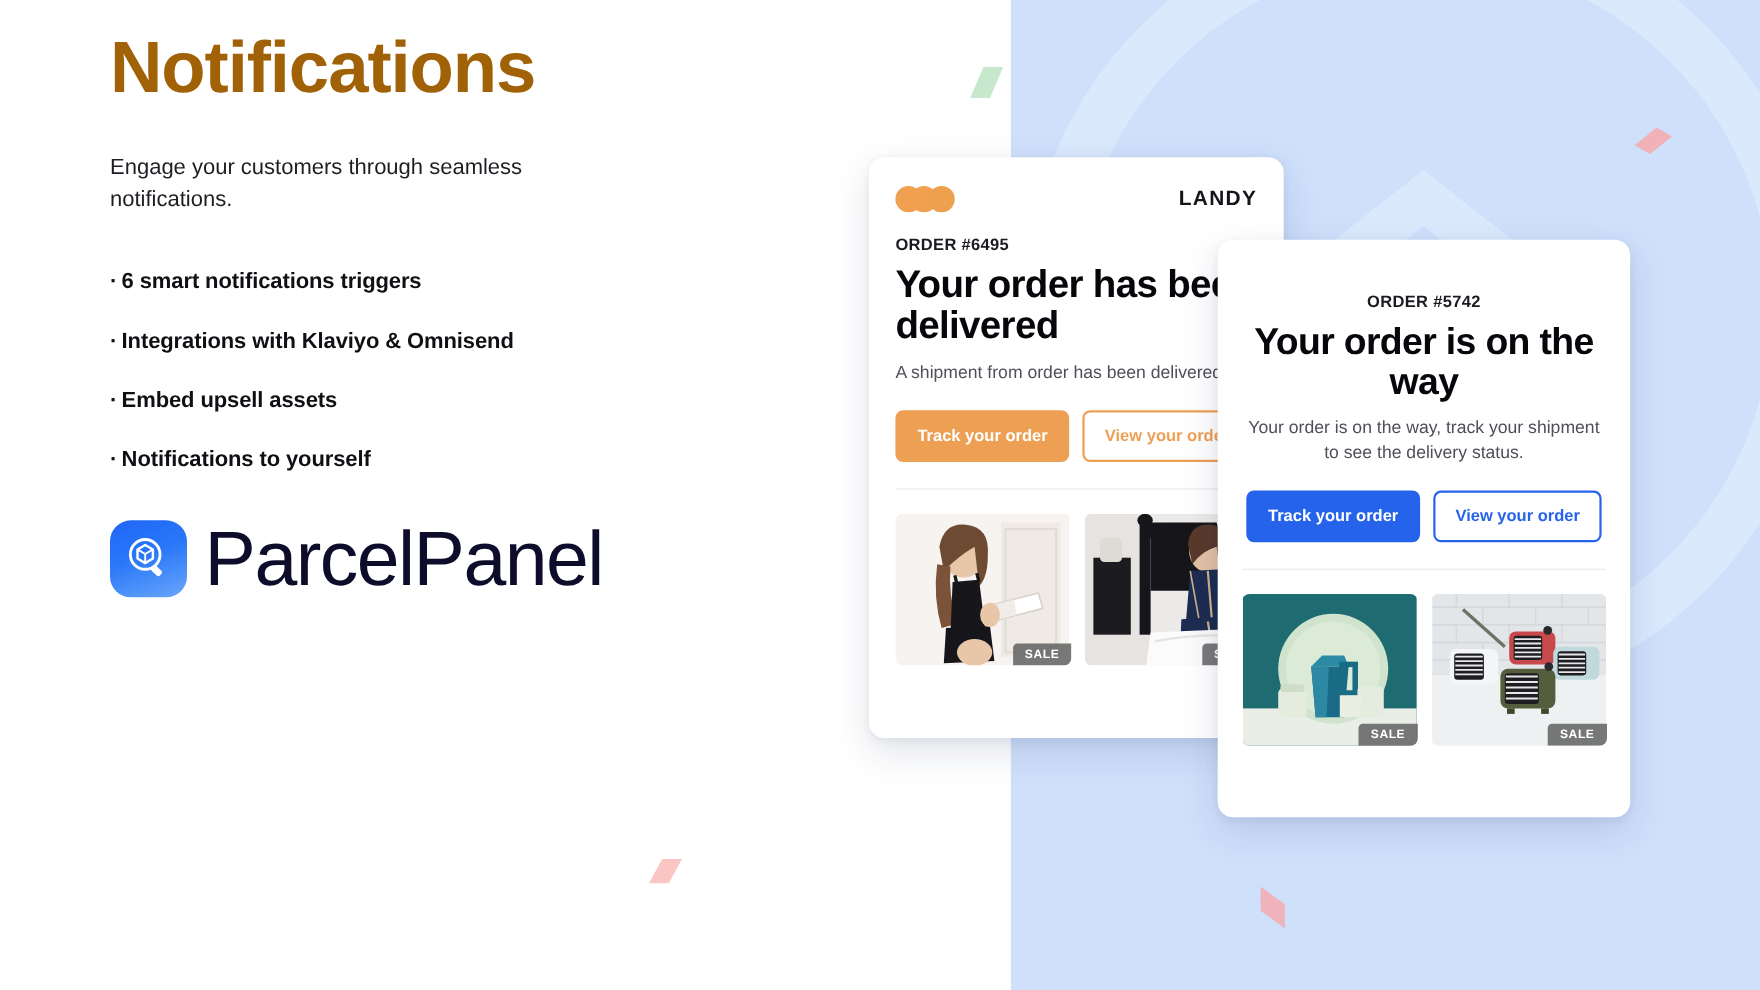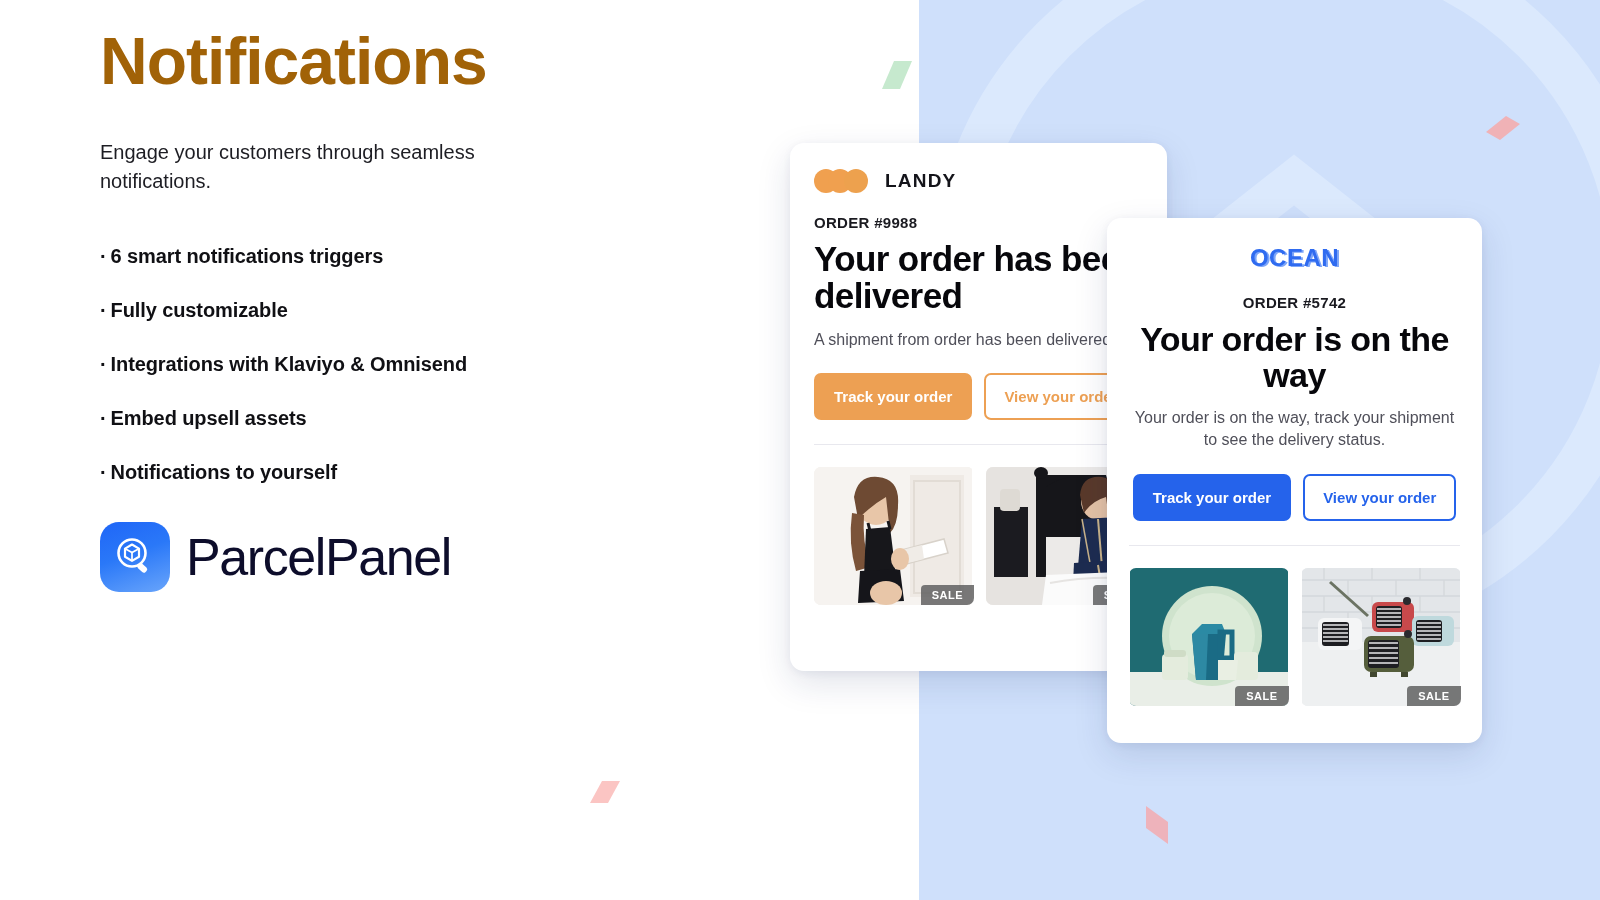--- a/index.html
+++ b/index.html
@@ -48,36 +48,36 @@
   #brand{
     display:flex; align-items:center; gap:16px; margin-top:38px;
   }
   #brand-mark{
     width:70px; height:70px; border-radius:19px;
     background:linear-gradient(160deg,#1f66f7 0%,#2a78f8 45%,#69a5fb 100%);
     display:flex; align-items:center; justify-content:center;
     flex:0 0 auto;
   }
   #brand-name{
-    font-size:52px; font-weight:500; color:#0d0d2b; letter-spacing:-1.4px;
+    font-size:70px; font-weight:500; color:#0d0d2b; letter-spacing:-1.4px;
   }
 
   
   .card{
     position:absolute; background:#fff; border-radius:14px;
     box-shadow:0 12px 34px rgba(20,40,90,.13), 0 2px 8px rgba(20,40,90,.06);
     overflow:hidden;
   }
   #card-landy{ left:790px; top:143px; width:377px; height:528px; }
   #card-ocean{ left:1107px; top:218px; width:375px; height:525px; z-index:5; }
 
   .card-inner{ padding:26px 24px 0 24px; }
 
   
-  #landy-logo{ display:flex; align-items:center; gap:7px; }
+  #landy-logo{ display:flex; align-items:center; gap:7px;justify-content:space-between; }
   #landy-circles{ position:relative; width:64px; height:24px; }
   #landy-circles i{
     position:absolute; top:0; width:24px; height:24px; border-radius:50%;
     background:#f0a04f; display:block;
   }
   #landy-circles i:nth-child(1){ left:0; }
   #landy-circles i:nth-child(2){ left:14px; }
   #landy-circles i:nth-child(3){ left:30px; background:#eda14e; }
   #landy-wordmark{ font-size:19px; font-weight:700; letter-spacing:1.2px; color:#14141a; }
 
@@ -152,23 +152,20 @@
 
   <h1 id="headline-2">Notifications</h1>
 
   <p id="subhead">Engage your customers through seamless notifications.</p>
 
   <ul id="feature-list">
     <li>
       <span class="bullet">·</span><span>6 smart notifications triggers</span>
     </li>
     <li>
-      <span class="bullet">·</span><span>Fully customizable</span>
-    </li>
-    <li>
       <span class="bullet">·</span><span>Integrations with Klaviyo &amp; Omnisend</span>
     </li>
     <li>
       <span class="bullet">·</span><span>Embed upsell assets</span>
     </li>
     <li>
       <span class="bullet">·</span><span>Notifications to yourself</span>
     </li>
   </ul>
 
@@ -191,21 +188,21 @@
 
     <div id="landy-logo">
       <span id="landy-circles">
         <i></i>
           <i></i>
           <i></i>
       </span>
       <span id="landy-wordmark">LANDY</span>
     </div>
 
-    <div class="order-no">ORDER #9988</div>
+    <div class="order-no">ORDER #6495</div>
     <div class="card-title">Your order has been delivered</div>
     <div class="card-desc">A shipment from order has been delivered.</div>
 
     <div class="btn-row">
       <button class="btn btn-orange-solid">Track your order</button>
       <button class="btn btn-orange-outline">View your order</button>
     </div>
 
     <div class="divider"></div>
 
@@ -252,21 +249,20 @@
         </svg>
         <span class="sale">SALE</span>
       </div>
     </div>
   </div>
 </div>
 
 <div class="card" id="card-ocean">
   <div class="card-inner">
 
-    <div id="ocean-wordmark">OCEAN</div>
 
     <div class="order-no">ORDER #5742</div>
     <div class="card-title">Your order is on the way</div>
     <div class="card-desc">Your order is on the way, track your shipment to see the delivery status.</div>
 
     <div class="btn-row">
       <button class="btn btn-blue-solid">Track your order</button>
       <button class="btn btn-blue-outline">View your order</button>
     </div>
 

